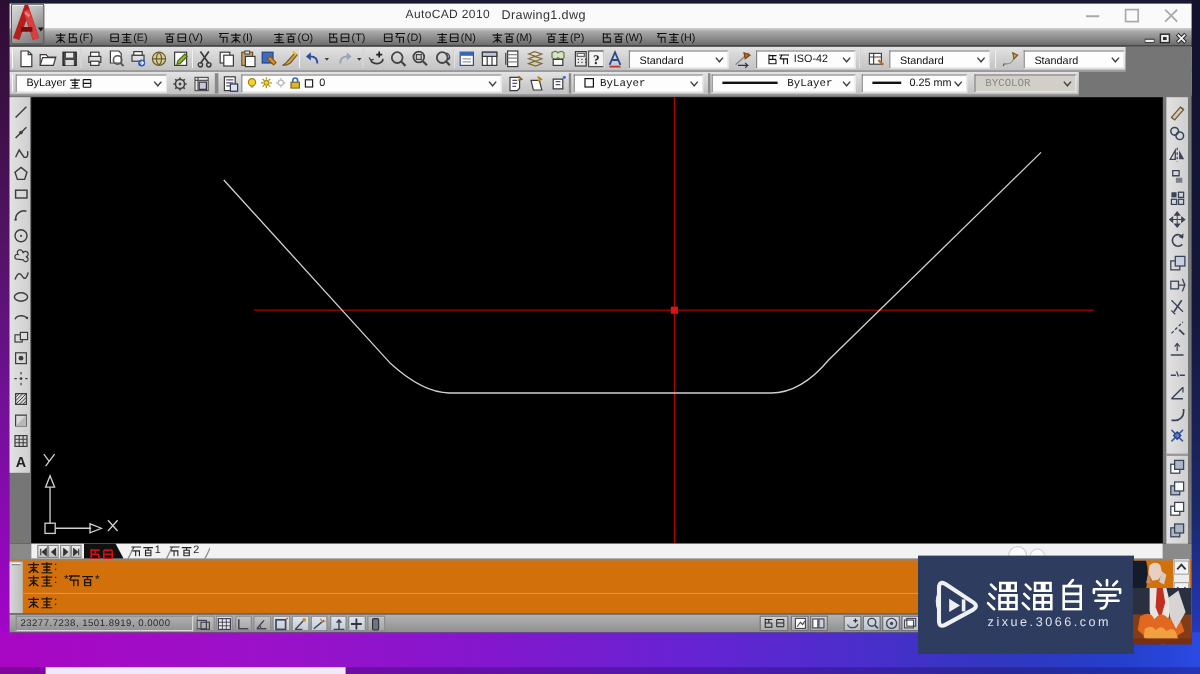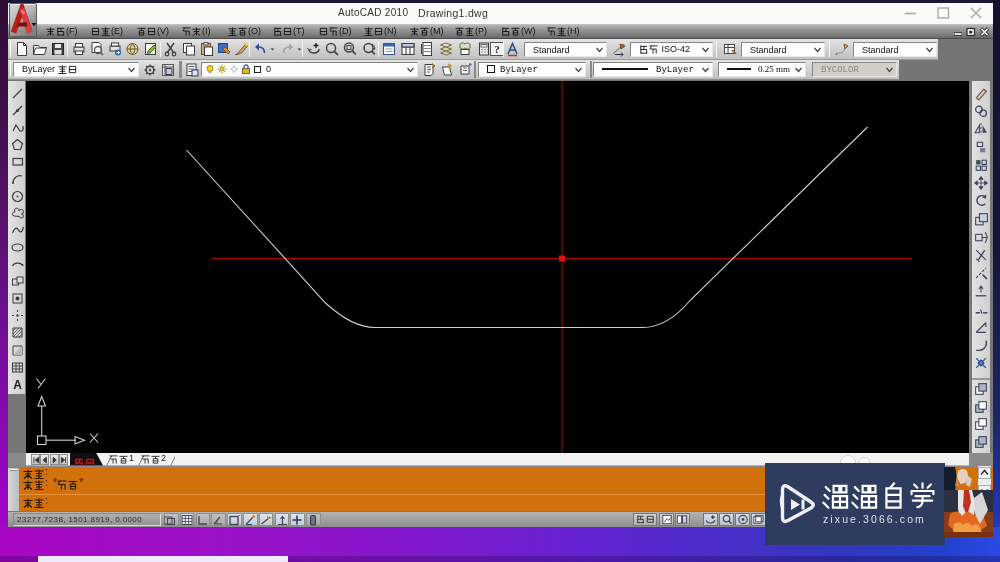--- a/index.html
+++ b/index.html
@@ -346,21 +346,21 @@
 <svg class="a" style="left:574px;top:65.0px" width="9" height="9" viewBox="0 0 9 9">
     <path d="M1.5,3 l3,3.5 l3,-3.5" fill="none" stroke="#444" stroke-width="1.2"></path>
   </svg>
 <div class="a" style="left:589.5px;top:61px;width:2px;height:17px;background:#8a8a8a"></div>
 <div class="a" style="left:593px;top:61.5px;width:120px;height:15px;background:#fdfdfd;border:1px solid #868686;border-right-color:#e8e8e8;border-bottom-color:#e8e8e8"></div>
 <div class="a" style="left:602px;top:64.5px;font-size:9px;color:#111;white-space:nowrap"><span style="display:inline-block;width:46px;height:1.2px;background:#111;vertical-align:3px;margin-right:8px"></span><span style="position:relative;top:-1px;font-family:'Liberation Mono',monospace;font-size:9px">ByLayer</span></div>
 <svg class="a" style="left:701px;top:65.0px" width="9" height="9" viewBox="0 0 9 9">
     <path d="M1.5,3 l3,3.5 l3,-3.5" fill="none" stroke="#444" stroke-width="1.2"></path>
   </svg>
 <div class="a" style="left:718px;top:61.5px;width:88px;height:15px;background:#fdfdfd;border:1px solid #868686;border-right-color:#e8e8e8;border-bottom-color:#e8e8e8"></div>
-<div class="a" style="left:727px;top:64.5px;font-size:9px;color:#111;white-space:nowrap"><span style="display:inline-block;width:24px;height:2.4px;background:#111;vertical-align:2.5px;margin-right:7px"></span><span style="position:relative;top:-1px;font-family:Liberation Serif, serif;font-size:9px">0.25 mm</span></div>
+<div class="a" style="left:727px;top:64.5px;font-size:9px;color:#111;white-space:nowrap"><span style="display:inline-block;width:24px;height:2.4px;background:#111;vertical-align:2.5px;margin-right:7px"></span><span style="position:relative;top:-1px;font-family:Liberation Sans, sans-serif;font-size:9px">0.25 mm</span></div>
 <svg class="a" style="left:794px;top:65.0px" width="9" height="9" viewBox="0 0 9 9">
     <path d="M1.5,3 l3,3.5 l3,-3.5" fill="none" stroke="#444" stroke-width="1.2"></path>
   </svg>
 <div class="a" style="left:812px;top:61.5px;width:85px;height:15px;background:#d2cfc8;border:1px solid #868686;border-right-color:#e8e8e8;border-bottom-color:#e8e8e8"></div>
 <div class="a" style="left:821px;top:64.5px;font-size:9px;color:#8a8a84;white-space:nowrap"><span style="position:relative;top:-1px;font-family:'Liberation Mono',monospace;color:#8a8a84;font-size:9px">BYCOLOR</span></div>
 <svg class="a" style="left:885px;top:65.0px" width="9" height="9" viewBox="0 0 9 9">
     <path d="M1.5,3 l3,3.5 l3,-3.5" fill="none" stroke="#444" stroke-width="1.2"></path>
   </svg>
 <div class="a" style="left:8px;top:80px;width:985px;height:372.5px;background:#767676"></div>
 <div class="a" style="left:25.5px;top:80.5px;width:943px;height:372px;background:#000"></div>

